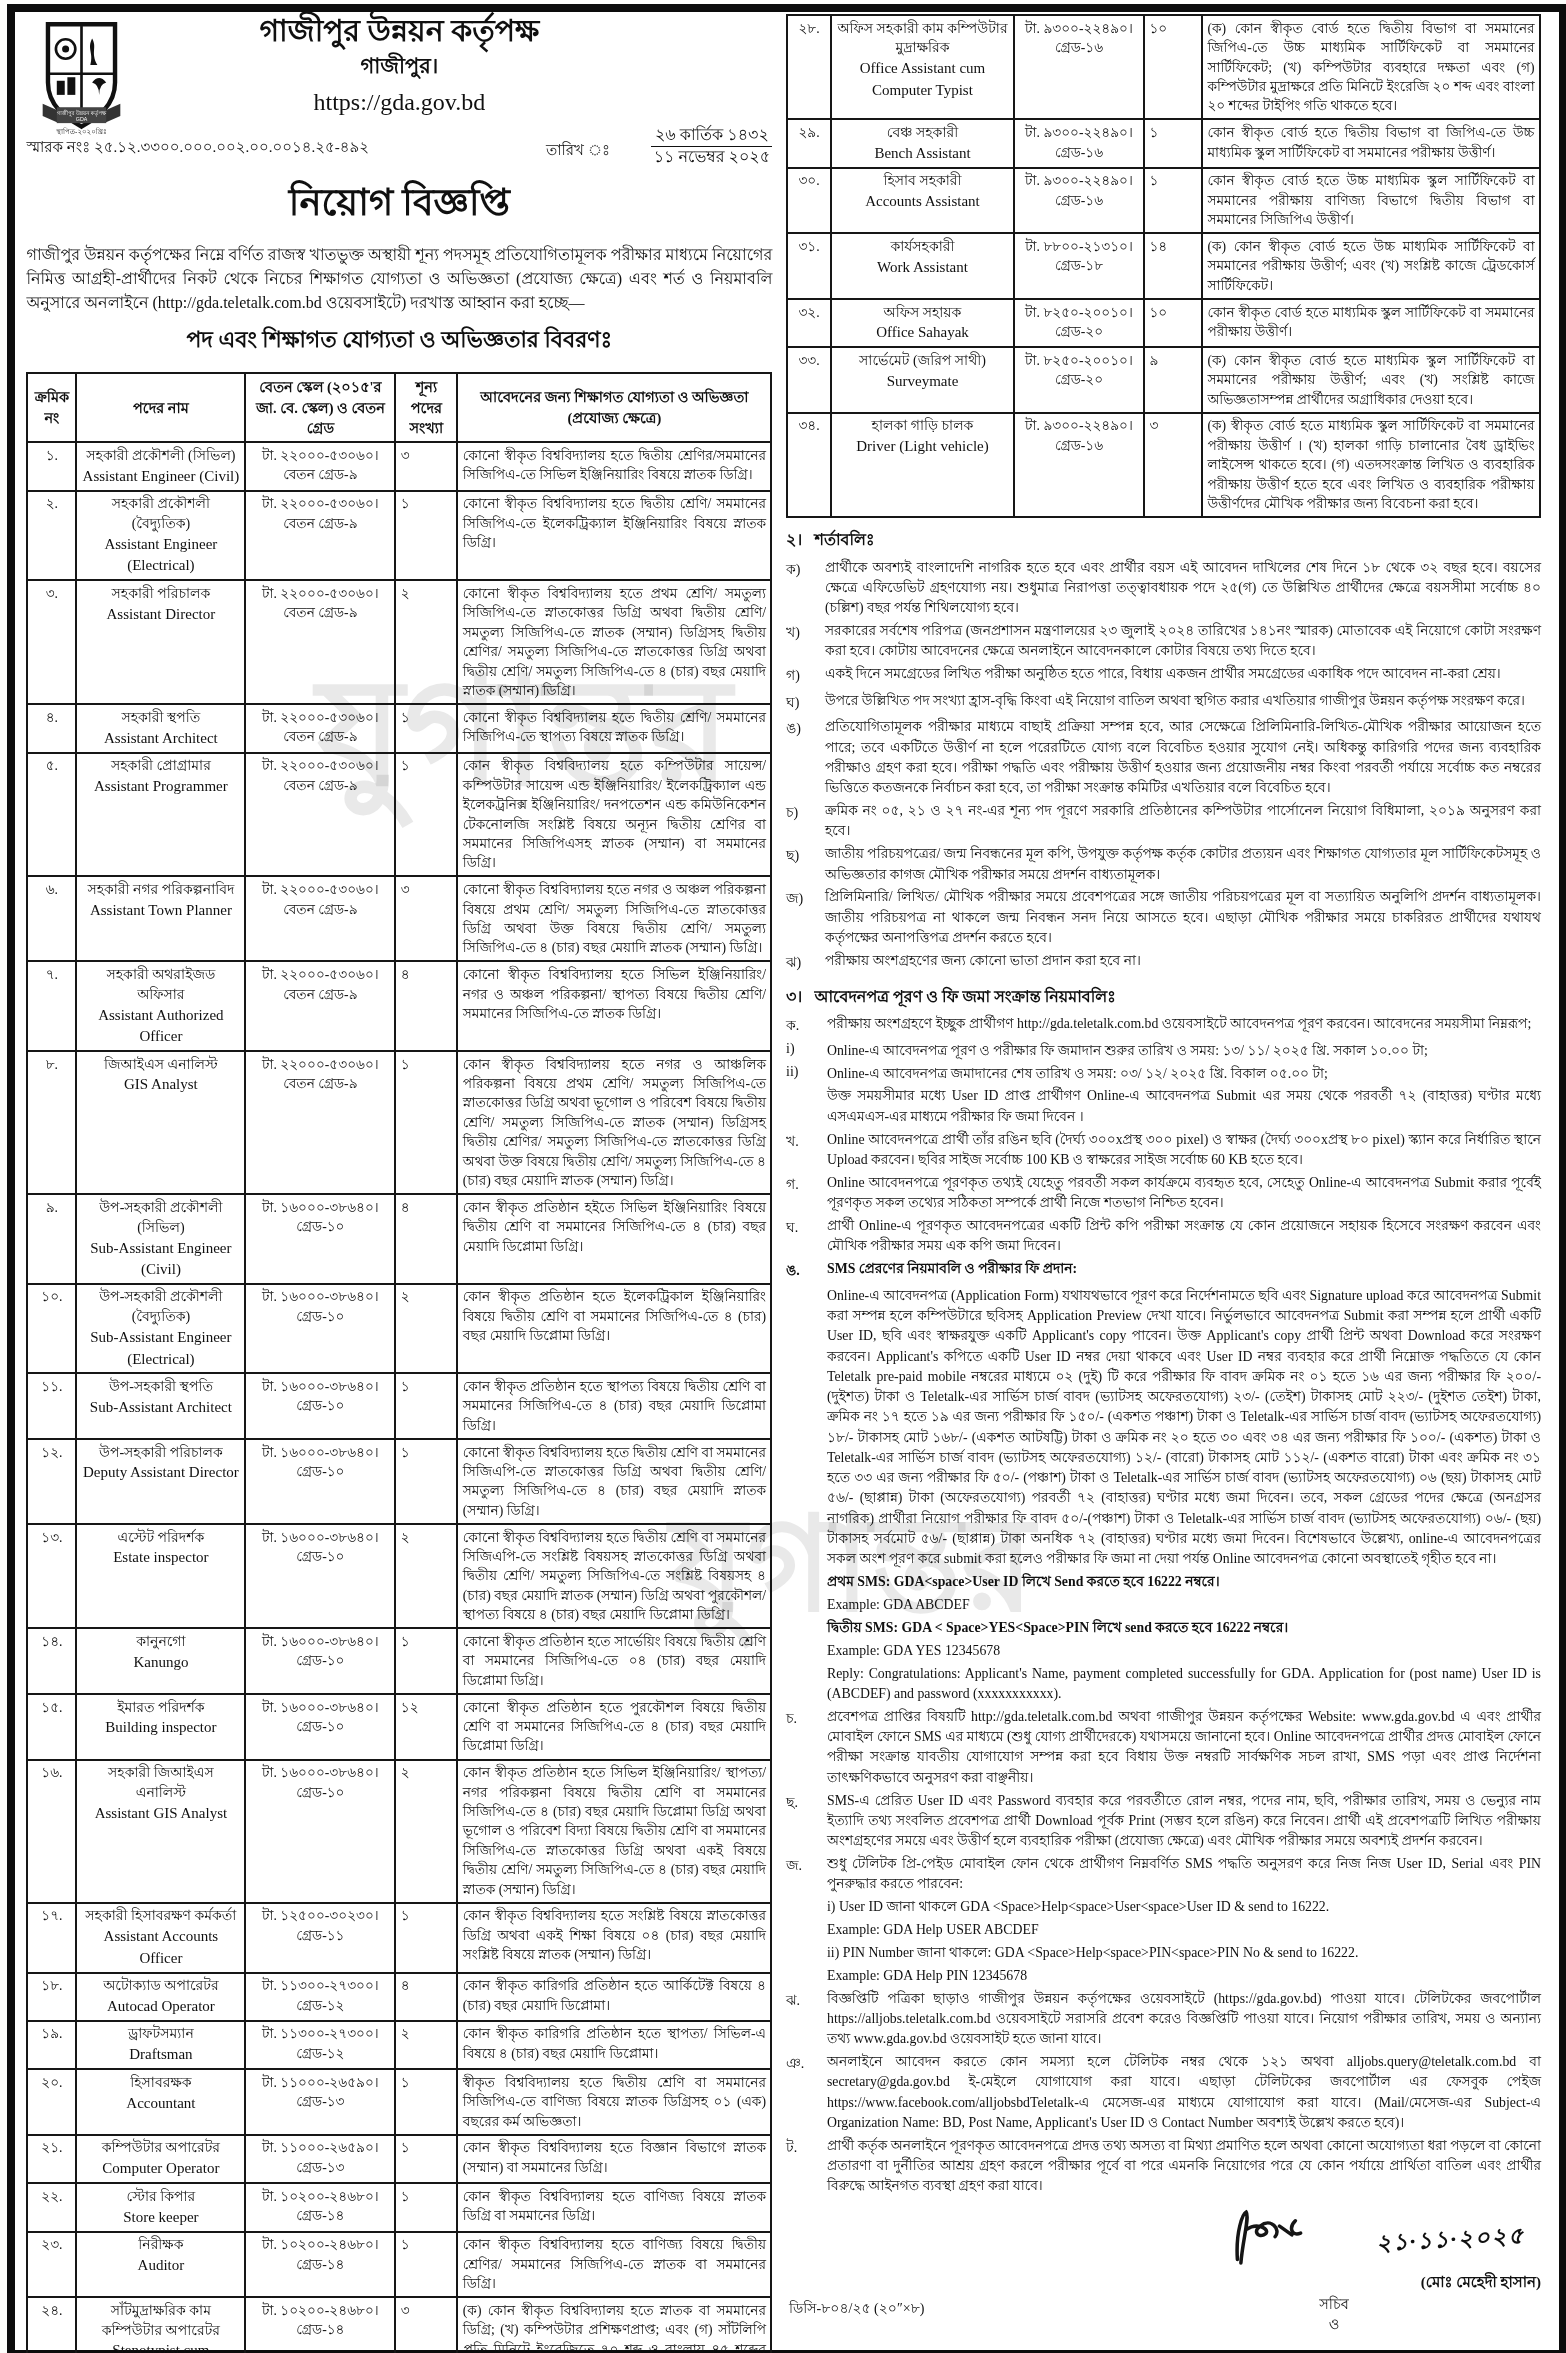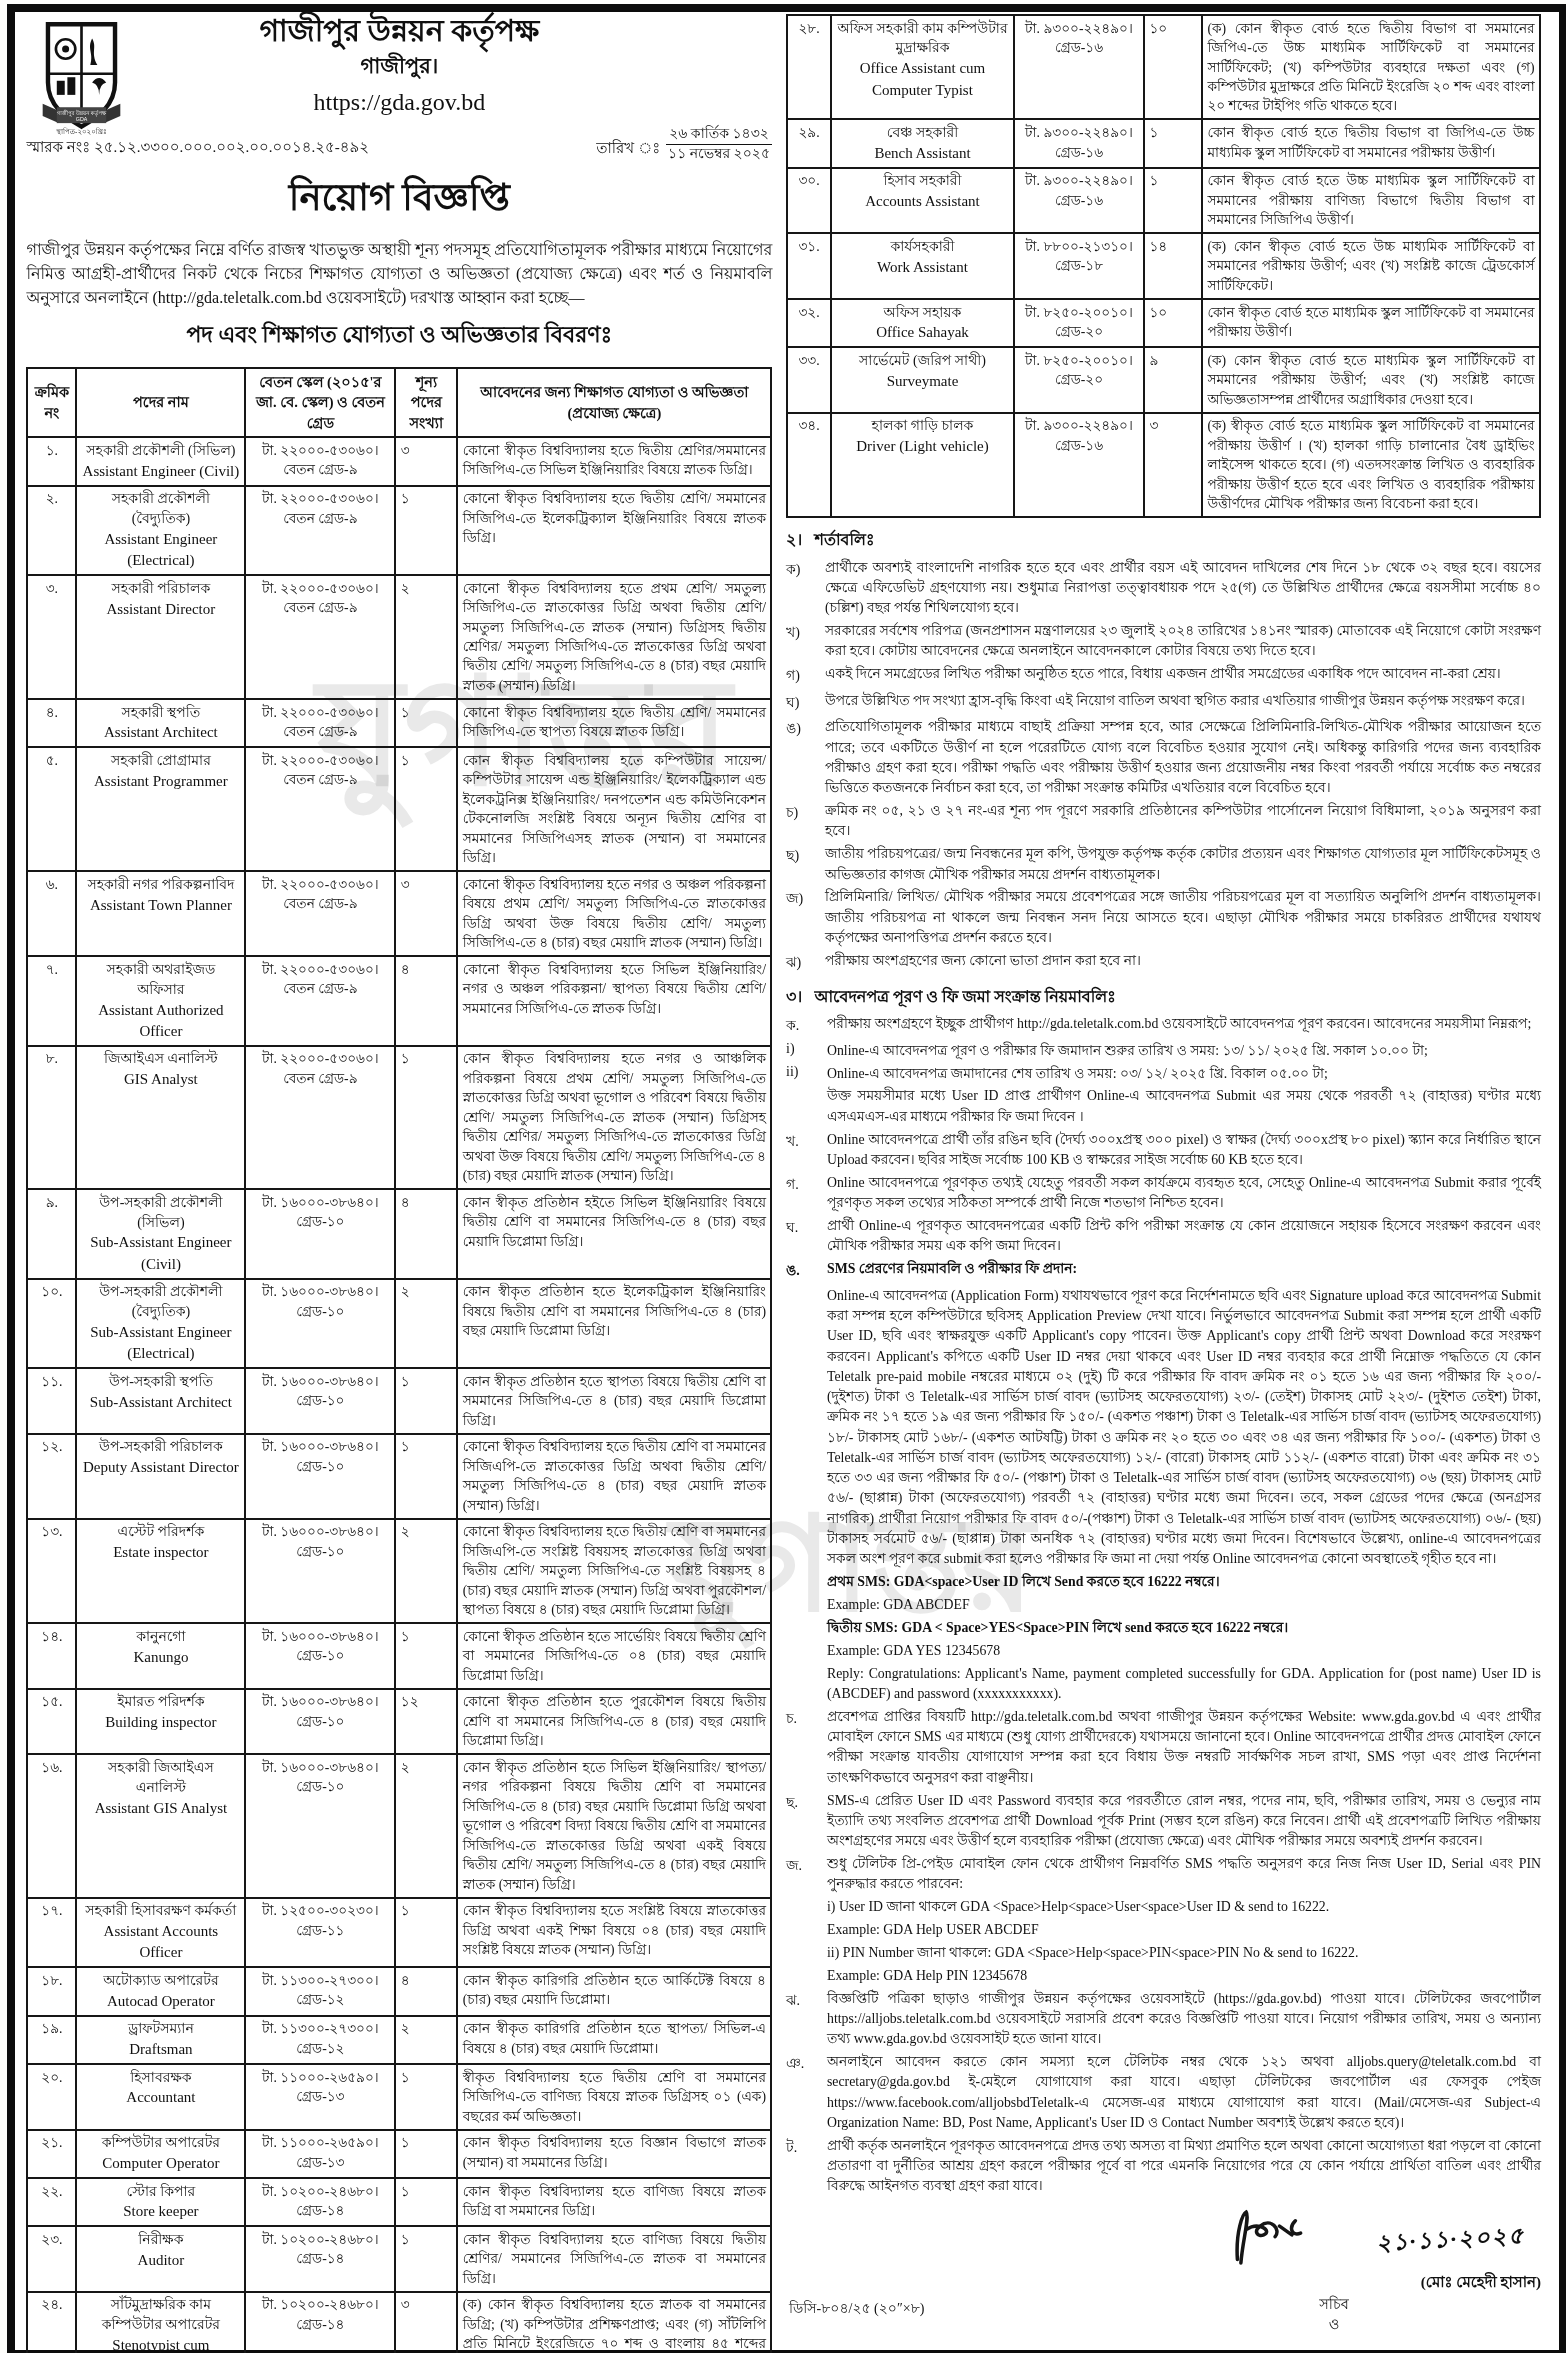--- a/index.html
+++ b/index.html
@@ -12,21 +12,21 @@
   .hdr{position:relative;min-height:183px;}
   .logo{position:absolute;left:12.3px;top:7px;width:85px;height:120px;}
   .hdr-c{text-align:center;padding-top:1.8px;}
   .org{font-size:30px;font-weight:bold;line-height:1.15;}
   .place{font-size:21px;font-weight:bold;margin-top:1.8px;}
   .url{font-size:24px;margin-top:3.5px;font-family:"Liberation Serif",serif;}
   .memo-row{display:flex;justify-content:space-between;align-items:flex-start;margin-top:8.8px;font-size:15px;}
   .memo{padding-top:10.6px;}
   .dt{display:flex;gap:5.3px;align-items:center;}
   .dt-label{padding-top:8.8px;}
-  .dt-frac{text-align:center;font-size:14px;line-height:1.3;}
+  .dt-frac{text-align:center;font-size:16px;line-height:1.3;margin-left:36px;}
   .dt-top{border-bottom:1.3px solid #111;padding:0 3.5px 0.9px;}
   .title{text-align:center;font-size:37px;font-weight:bold;margin-top:5.3px;}
   .intro{font-size:16px;line-height:1.5;text-align:justify;margin-top:7px;}
   .tcap{text-align:center;font-weight:bold;font-size:22px;margin:7px 0 13px;}
   
   table.post{border-collapse:collapse;width:100%;table-layout:fixed;}
   table.post th,table.post td{border:2.2px solid #161616;padding:2.6px 4.4px;vertical-align:top;font-size:13.7px;line-height:1.42;}
   table.post th{font-weight:bold;text-align:center;vertical-align:middle;font-size:14.5px;}
   td.sl{text-align:center;}
   td.nm{text-align:center;}

